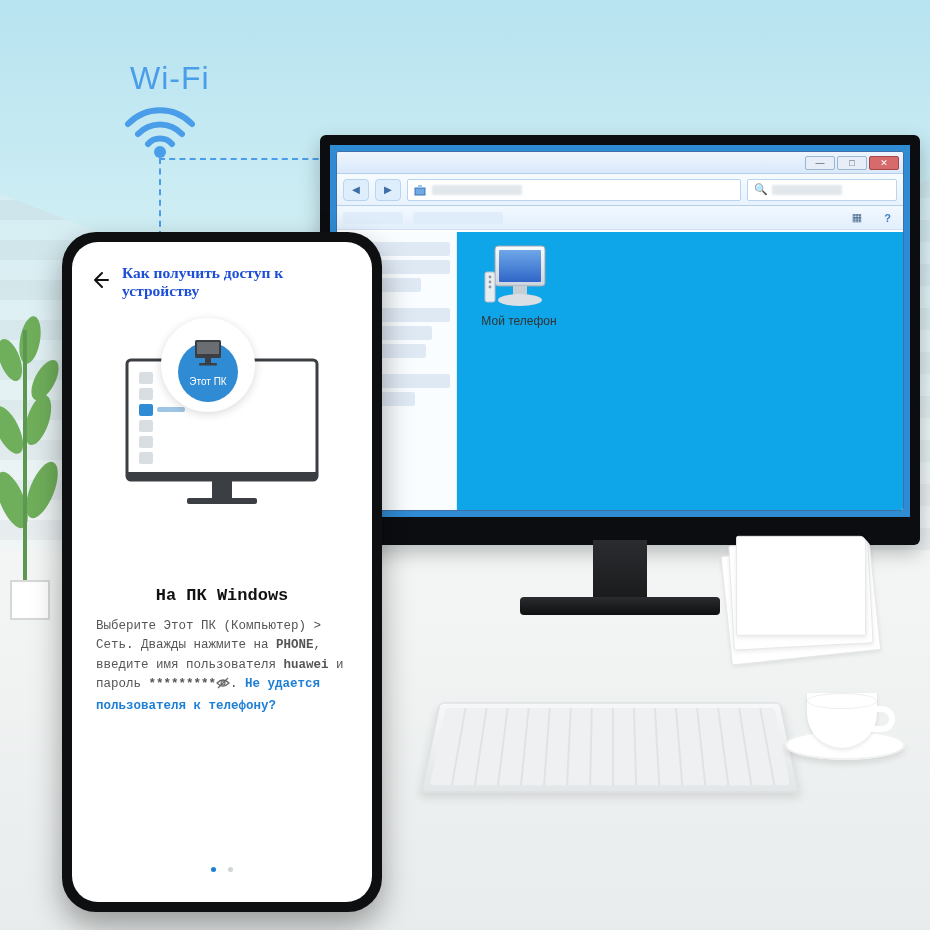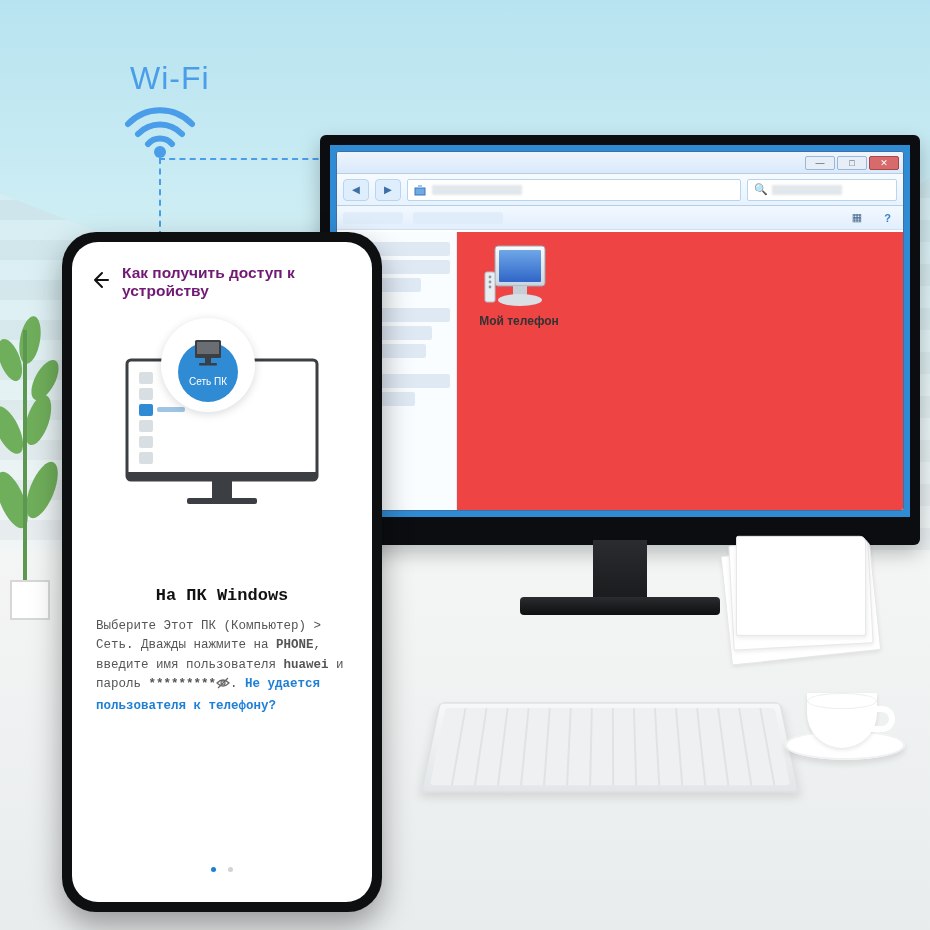--- a/index.html
+++ b/index.html
@@ -38,21 +38,21 @@
   .win .navbar{height:32px;background:linear-gradient(#f7fbff,#e7f2fd);border-bottom:1px solid #b6cfe9;display:flex;align-items:center;gap:6px;padding:0 6px;}
   .win .navbar .navbtn{width:26px;height:22px;border-radius:4px;background:#dfeefd;border:1px solid #b8d4ef;display:flex;align-items:center;justify-content:center;color:#3d6fa6;font-size:13px;}
   .win .navbar .addr{flex:1;height:22px;background:#fff;border:1px solid #b8d4ef;border-radius:2px;padding:0 6px;font-size:11px;color:#888;display:flex;align-items:center;gap:6px;}
   .win .navbar .search{width:150px;height:22px;background:#fff;border:1px solid #b8d4ef;border-radius:2px;font-size:11px;color:#888;display:flex;align-items:center;padding:0 6px;gap:4px;}
   .win .toolbar{height:24px;background:linear-gradient(#f2f8ff,#e3effd);border-bottom:1px solid #cfe0f2;display:flex;align-items:center;padding:0 6px;font-size:11px;color:#4a6b8e;justify-content:space-between;}
   .win .toolbar .grp{display:flex;gap:10px;align-items:center;filter:blur(.6px);opacity:.7;}
   .win .toolbar .tbtn{padding:2px 6px;border-radius:3px;}
   .win .body{position:absolute;left:0;right:0;top:80px;bottom:0;display:flex;}
   .win .side{width:120px;border-right:1px solid #e2ecf6;background:#fafdff;padding:6px 4px;}
   .win .side .sitem{height:14px;margin:4px 2px;background:#dfe9f4;border-radius:2px;filter:blur(.6px);}
-  .win .content{flex:1;padding:12px;background:#ef4444;font-weight:bold;}
+  .win .content{flex:1;padding:12px;background:#0ea5e9;}
   .device{width:100px;text-align:center;}
   .device .lbl{font-size:12px;color:#333;margin-top:4px;}
   .device svg{display:block;margin:0 auto;}
   
   .keyboard{position:absolute;left:430px;bottom:130px;width:360px;height:110px;background:linear-gradient(#f7f8f9,#e3e6e8);border-radius:6px;box-shadow:inset 0 0 0 2px #dfe2e3,0 6px 10px rgba(0,0,0,.1);transform:perspective(600px) rotateX(35deg);}
   .keyboard::after{content:"";position:absolute;inset:8px;background:repeating-linear-gradient(to right,#eef0f1 0 20px,#e0e3e4 20px 22px),repeating-linear-gradient(to bottom,#eef0f1 0 18px,#e0e3e4 18px 20px);border-radius:4px;}
   .mug{position:absolute;right:25px;bottom:170px;width:120px;height:80px;}
   .mug .plate{position:absolute;bottom:0;left:0;width:120px;height:30px;background:#fff;border-radius:50%;box-shadow:0 4px 6px rgba(0,0,0,.1),inset 0 0 0 2px #f0f1f1;}
   .mug .cup{position:absolute;bottom:12px;left:22px;width:70px;height:55px;background:#fff;border-radius:0 0 35px 35px;box-shadow:0 2px 4px rgba(0,0,0,.1);}
   .mug .cup::before{content:"";position:absolute;top:0;left:0;right:0;height:14px;background:#fff;border-radius:50%;border:1px solid #eee;}
@@ -60,21 +60,21 @@
   .papers{position:absolute;right:55px;bottom:280px;width:150px;height:110px;transform:rotate(-6deg);}
   .papers .sheet{position:absolute;background:#fff;border:1px solid #e6e7e8;box-shadow:0 2px 4px rgba(0,0,0,.08);border-radius:2px 6px 2px 2px;}
   .papers .s1{width:150px;height:110px;left:0;top:8px;}
   .papers .s2{width:140px;height:105px;left:6px;top:2px;transform:rotate(3deg);}
   .papers .s3{width:130px;height:100px;left:12px;top:-4px;transform:rotate(6deg);}
   
   .phone{position:absolute;left:62px;top:232px;width:320px;height:680px;background:#0e0f11;border-radius:34px;box-shadow:0 14px 30px rgba(0,0,0,.35);} 
   .phone .screenp{position:absolute;left:10px;right:10px;top:10px;bottom:10px;background:#fff;border-radius:26px;overflow:hidden;}
   .phone .hdr{display:flex;align-items:center;gap:12px;padding:22px 18px 8px;}
   .phone .hdr .back{font-size:22px;color:#111;line-height:1;}
-  .phone .hdr .title{font-size:15.5px;font-weight:600;color:#701a75;}
+  .phone .hdr .title{font-size:15.5px;font-weight:600;color:#1d4ed8;font-family:Liberation Serif, serif;}
   .phone .ill{margin:34px auto 0;width:210px;position:relative;}
   .phone .bubble{position:absolute;left:44px;top:-24px;width:94px;height:94px;border-radius:50%;background:#fff;box-shadow:0 2px 10px rgba(0,0,0,.15);}
   .phone .txt{padding:0 24px;margin-top:60px;font-family:Liberation Mono, monospace;}
   .phone .txt h3{font-size:17px;font-weight:700;text-align:center;margin:34px 0 12px;color:#111;}
   .phone .txt p{font-size:12.5px;line-height:1.55;color:#555;text-align:left;}
   .phone .txt .link{color:#1e7fd6;font-weight:600;}
   .eye{display:inline-block;vertical-align:-2px;}
   .dots{position:absolute;left:0;right:0;bottom:26px;text-align:center;}
   .dots span{display:inline-block;width:5px;height:5px;border-radius:50%;background:#cfd4d8;margin:0 4px;}
   .dots span.active{background:#1e7fd6;}
@@ -241,21 +241,21 @@
           <svg width="94" height="94" viewBox="0 0 94 94">
             <circle cx="47" cy="47" r="45" fill="#fff"></circle>
             <circle cx="47" cy="54" r="30" fill="#2f8bd3"></circle>
 
             <rect x="34" y="22" width="26" height="18" rx="1.5" fill="#3b3e42"></rect>
             <rect x="36" y="24" width="22" height="12" fill="#6a6e73"></rect>
             <rect x="44" y="40" width="6" height="5" fill="#3b3e42"></rect>
             <rect x="38" y="45" width="18" height="2.5" rx="1" fill="#3b3e42"></rect>
             <text x="47" y="66" text-anchor="middle" fill="#fff" font-size="10" font-family="Arial"></text>
           </svg>
-          <div style="position:absolute;left:0;right:0;top:58px;text-align:center;color:#fff;font-size:10px;">Сеть ПК</div>
+          <div style="position:absolute;left:0;right:0;top:58px;text-align:center;color:#fff;font-size:10px;">Этот ПК</div>
         </div>
       </div>
 
       <div class="txt">
         <h3>На ПК Windows</h3>
         <p>
           <span>Выберите Этот ПК (Компьютер) &gt; Сеть. Дважды нажмите на </span><b>PHONE</b><span>, введите имя пользователя </span><b>huawei</b><span> и пароль </span><b>*********</b><span class="eye"><svg width="14" height="12" viewBox="0 0 14 12">
                 <path d="M1 6 Q7 0 13 6 Q7 12 1 6Z" fill="none" stroke="#666" stroke-width="1.2"></path>
                 <circle cx="7" cy="6" r="2" fill="none" stroke="#666" stroke-width="1.2"></circle>
                 <line x1="2" y1="11" x2="12" y2="1" stroke="#666" stroke-width="1.2"></line>

